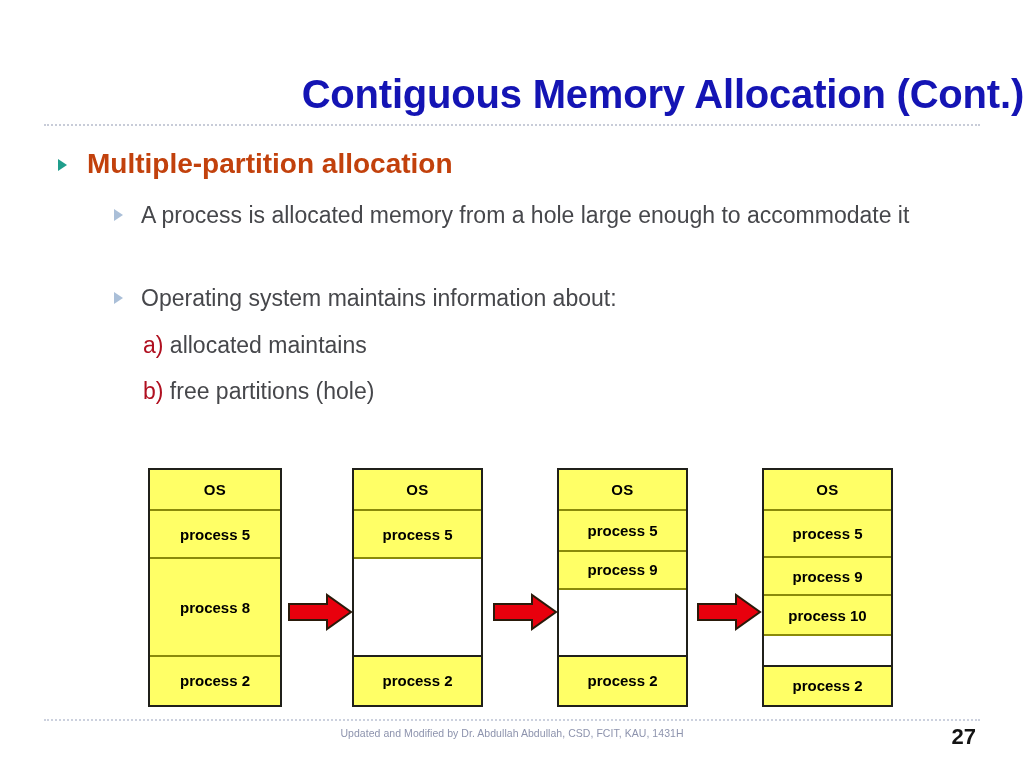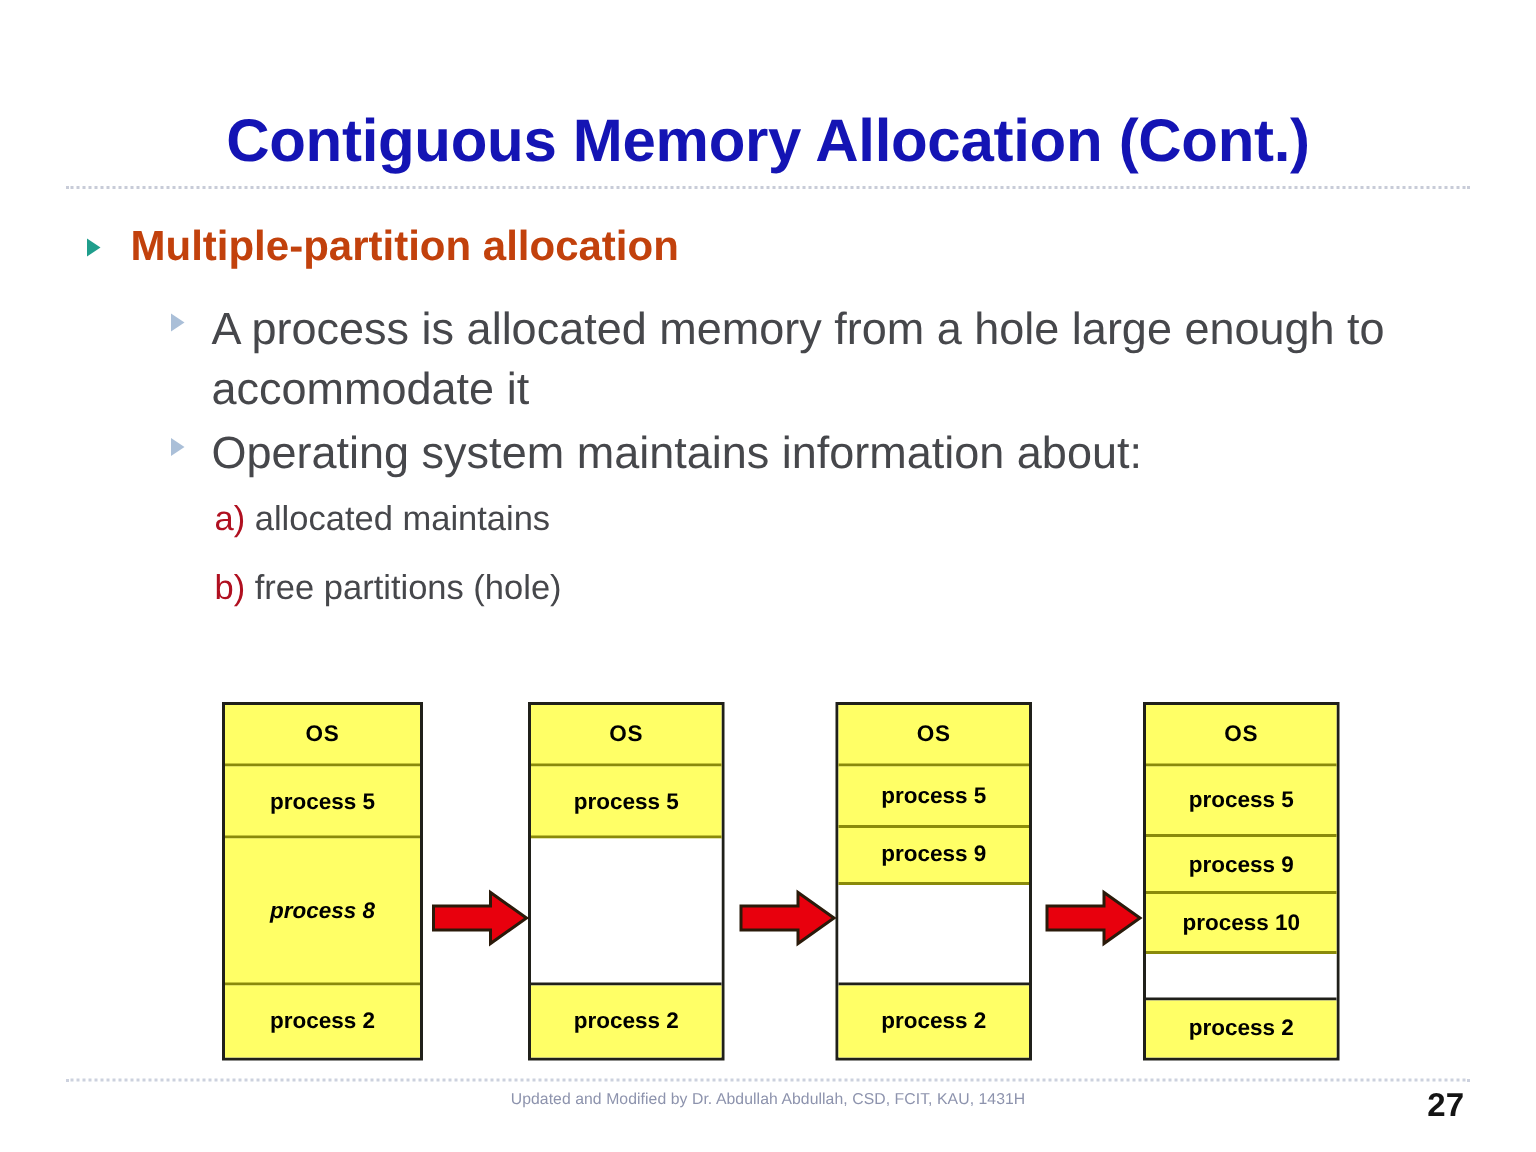--- a/index.html
+++ b/index.html
@@ -15,21 +15,21 @@
     font-family: "Liberation Sans", sans-serif;
     -webkit-font-smoothing: antialiased;
   }
 
   
   .slide-title {
     position: absolute;
     left: 0;
     top: 72px;
     width: 1024px;
-    text-align: center;
+    text-align: right;
     font-family: "Liberation Sans", sans-serif;
     font-size: 40px;
     font-weight: bold;
     color: #1414b4;
     letter-spacing: -0.2px;
     white-space: nowrap;
   }
 
   .rule {
     position: absolute;
@@ -74,21 +74,21 @@
     line-height: 1.15;
     white-space: nowrap;
   }
 
   .l2 {
     position: absolute;
     display: flex;
     align-items: flex-start;
   }
   .l2-text {
-    font-size: 30px;
+    font-size: 23px;
     color: #46474b;
     line-height: 1.32;
     font-weight: normal;
   }
   .l2-a { left: 114px; top: 200px; width: 860px; }
   .l2-b { left: 114px; top: 283px; width: 860px; }
 
   .l3 {
     position: absolute;
     left: 143px;
@@ -201,21 +201,21 @@
 </div>
 <div class="l3 l3-b">
   <span class="marker">b)</span>
   <span>free partitions (hole)</span>
 </div>
 
 <div class="diagram" id="diagram">
     <div class="mem-col" style="left: 148px; top: 468px; width: 134px; height: 239px;">
       <div class="mem-block os" style="height: 41.2971px;">OS</div>
       <div class="mem-block" style="height: 48.1799px;">process 5</div>
-      <div class="mem-block" style="height: 97.3431px; font-style: italic;">process 8</div>
+      <div class="mem-block" style="height: 97.3431px;">process 8</div>
       <div class="mem-block last" style="height: 48.1799px;">process 2</div>
     </div>
     <div class="mem-col" style="left: 352px; top: 468px; width: 131px; height: 239px;">
       <div class="mem-block os" style="height: 41.2971px;">OS</div>
       <div class="mem-block" style="height: 48.1799px;">process 5</div>
       <div class="mem-block hole" style="height: 97.3431px;"></div>
       <div class="mem-block last" style="height: 48.1799px;">process 2</div>
     </div>
     <div class="mem-col" style="left: 557px; top: 468px; width: 131px; height: 239px;">
       <div class="mem-block os" style="height: 41.2971px;">OS</div>

